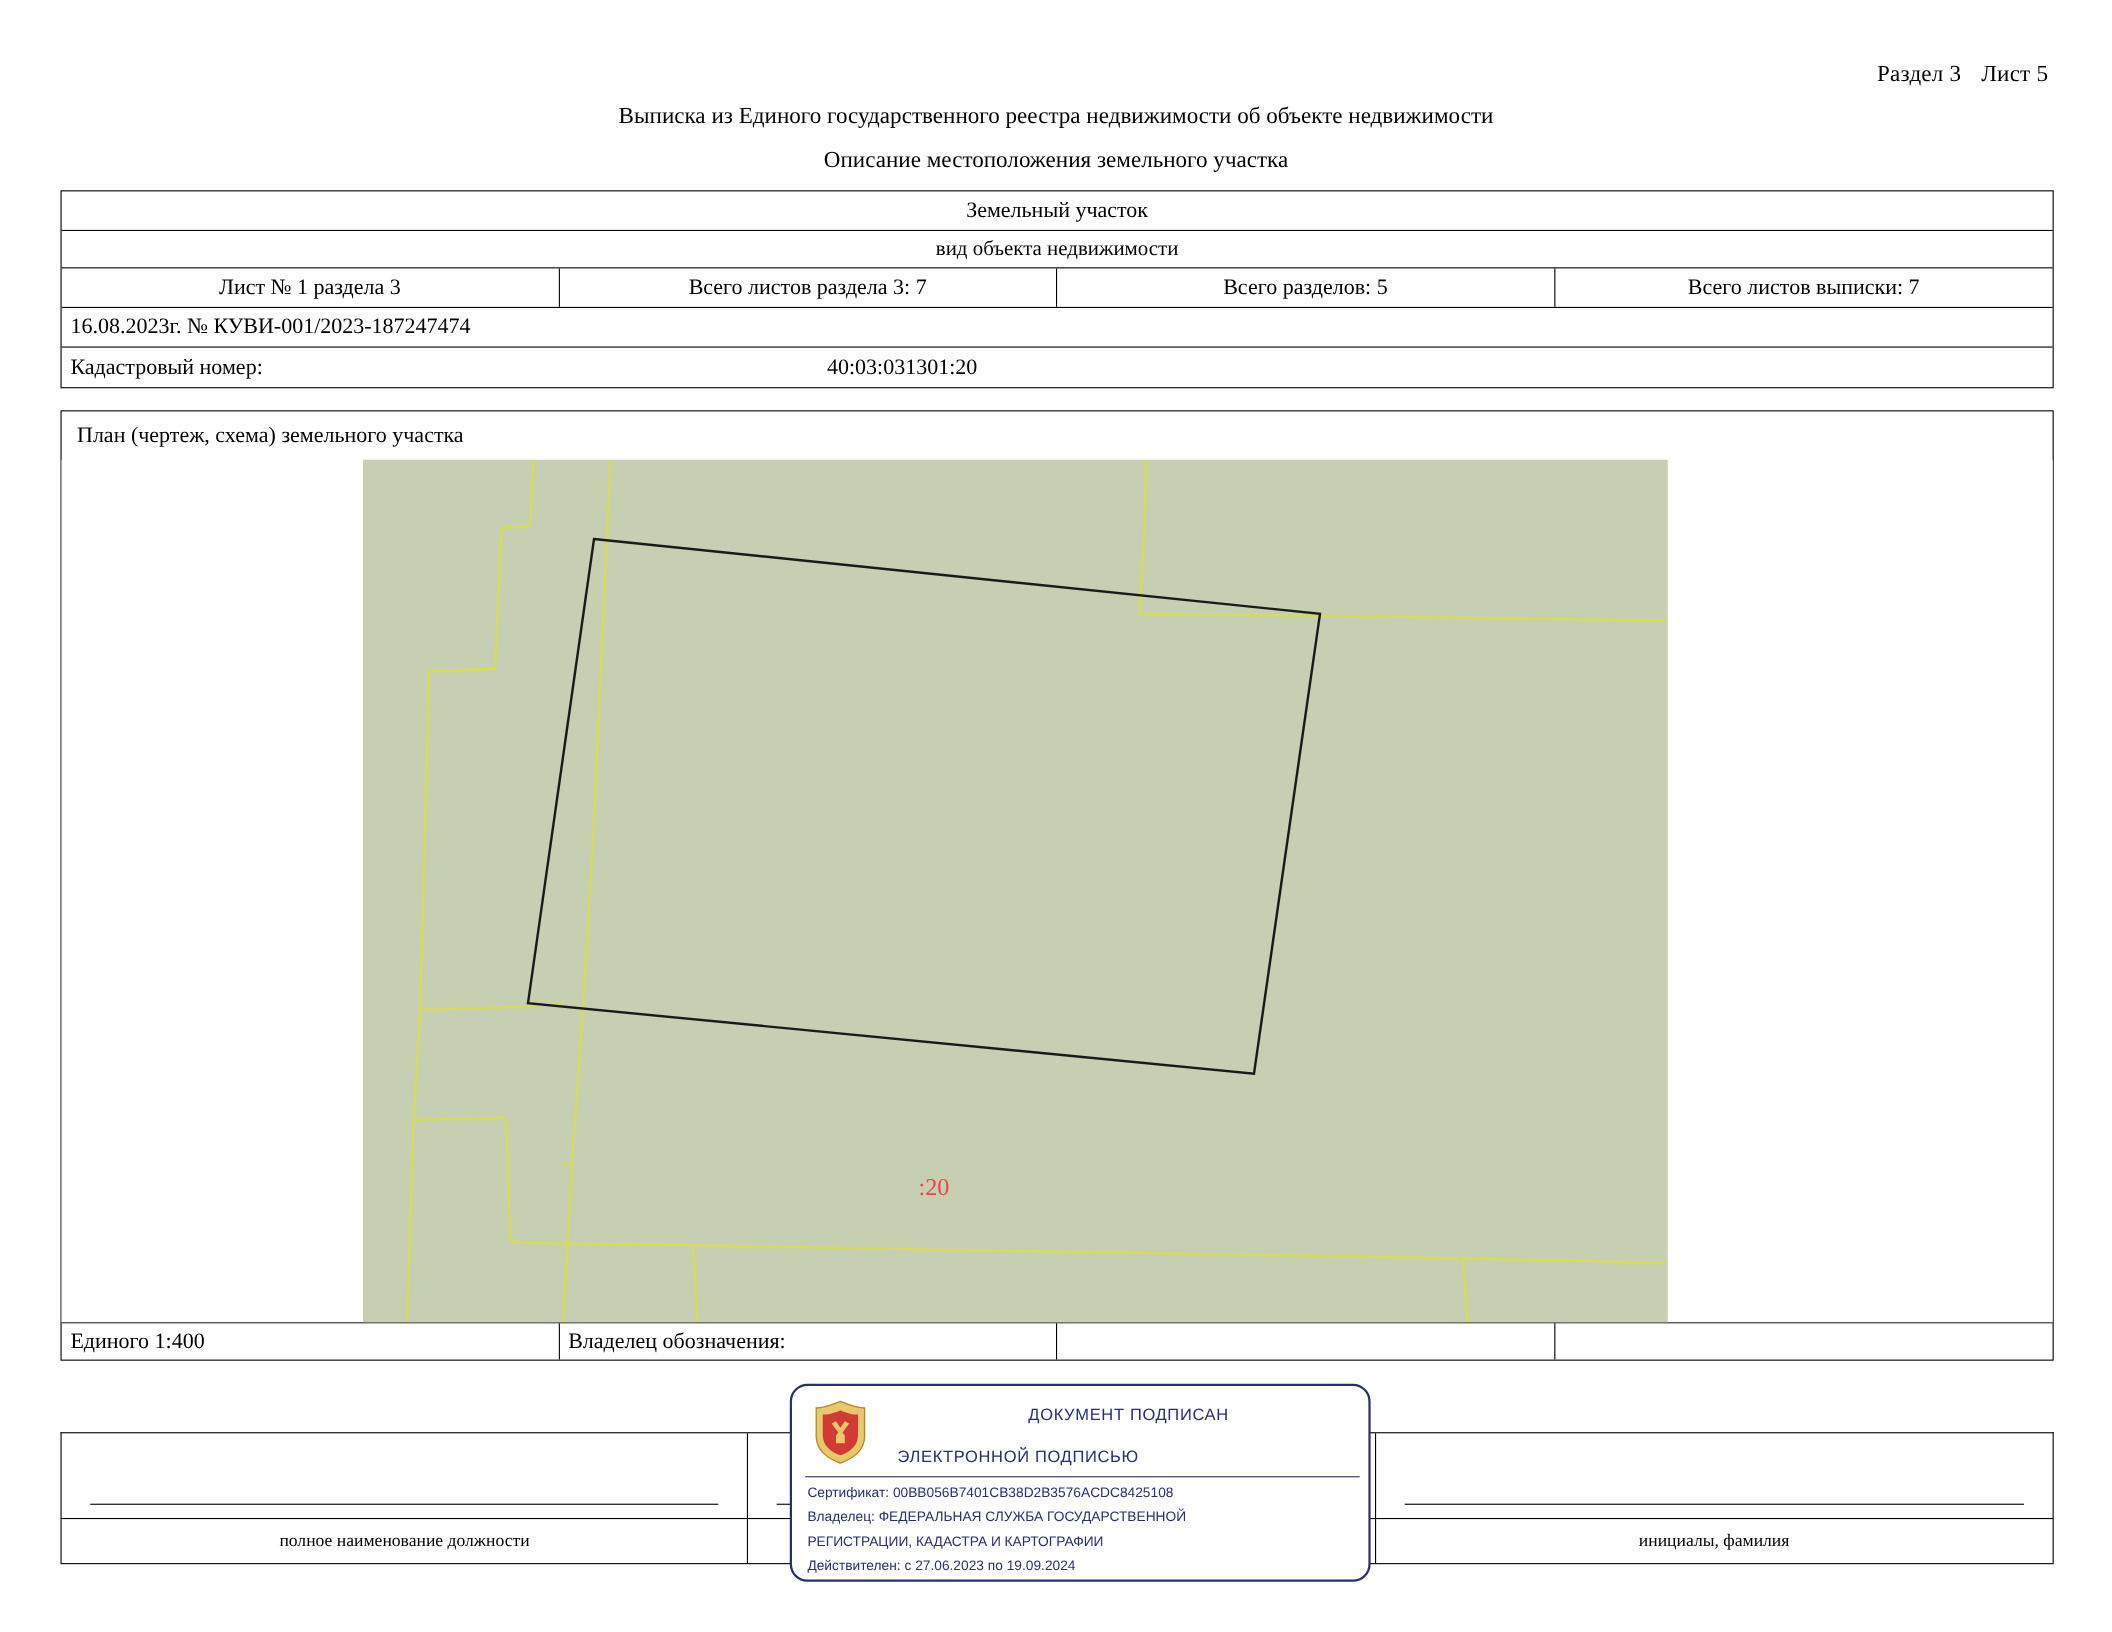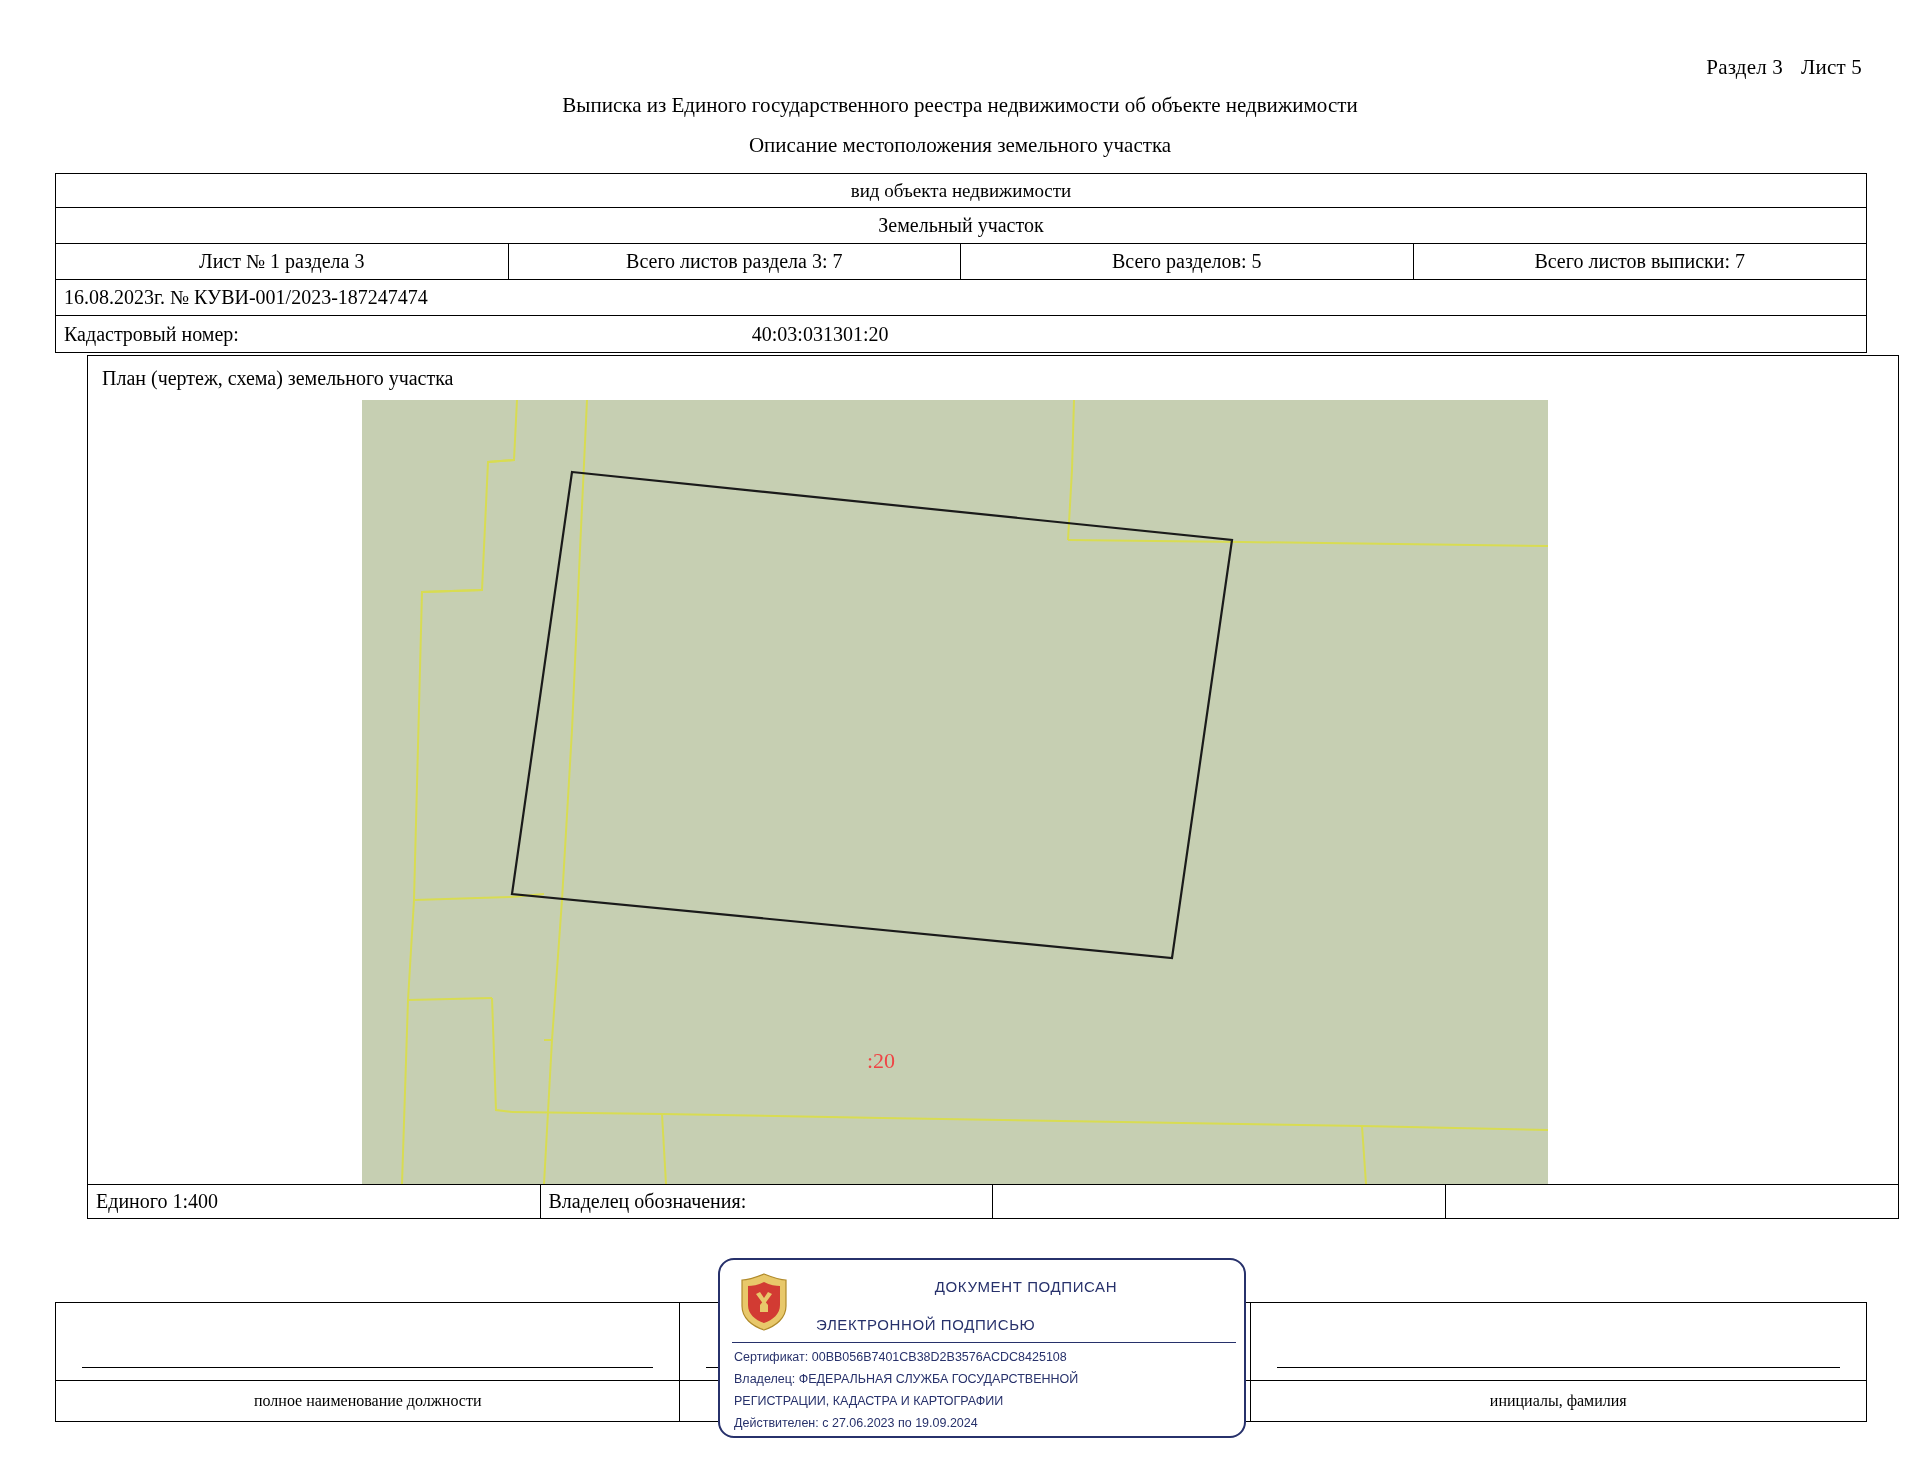--- a/index.html
+++ b/index.html
@@ -238,42 +238,42 @@
 <div class="page">
 
   <div class="section-label">
     <span>Раздел 3</span><span class="sep"></span><span>Лист 5</span>
   </div>
 
   <div class="title-1">Выписка из Единого государственного реестра недвижимости об объекте недвижимости</div>
   <div class="title-2">Описание местоположения земельного участка</div>
 
   <div class="frame">
+    <div class="row h-36">
+      <div class="cell center" style="width:100%;">Земельный участок</div>
+    </div>
     <div class="row h-34">
       <div class="cell center" style="width:100%;font-size:19px;">вид объекта недвижимости</div>
-    </div>
-    <div class="row h-36">
-      <div class="cell center" style="width:100%;">Земельный участок</div>
     </div>
     <div class="row h-36">
       <div class="cell center b-r" style="width:25%;">Лист № 1 раздела 3</div>
       <div class="cell center b-r" style="width:25%;">Всего листов раздела 3: 7</div>
       <div class="cell center b-r" style="width:25%;">Всего разделов: 5</div>
       <div class="cell center" style="width:25%;">Всего листов выписки: 7</div>
     </div>
     <div class="row h-36">
       <div class="cell" style="width:100%;">16.08.2023г. № КУВИ-001/2023-187247474</div>
     </div>
     <div class="row h-36">
       <div class="cell" style="width:38%;">Кадастровый номер:</div>
       <div class="cell" style="width:62%;">40:03:031301:20</div>
     </div>
   </div>
 
-  <div class="frame2" style="top:355px;margin-left:32px;">
+  <div class="frame2" style="top:373px;">
     <div class="plan-title">План (чертеж, схема) земельного участка</div>
 
     <div class="plan-canvas-wrap">
       <div class="map-img">
         <svg class="map-svg" width="1186" height="784" viewBox="0 0 1186 784" xmlns="http://www.w3.org/2000/svg">
           <rect x="0" y="0" width="1186" height="784" fill="#c6cfb2"></rect>
 
           <g stroke="#d8dc52" stroke-width="2" fill="none">
             <path d="M155 0 L152 60 L126 62 L120 190 L60 192 L52 500 L46 600 L40 784"></path>
             <path d="M152 60 L126 62"></path>

